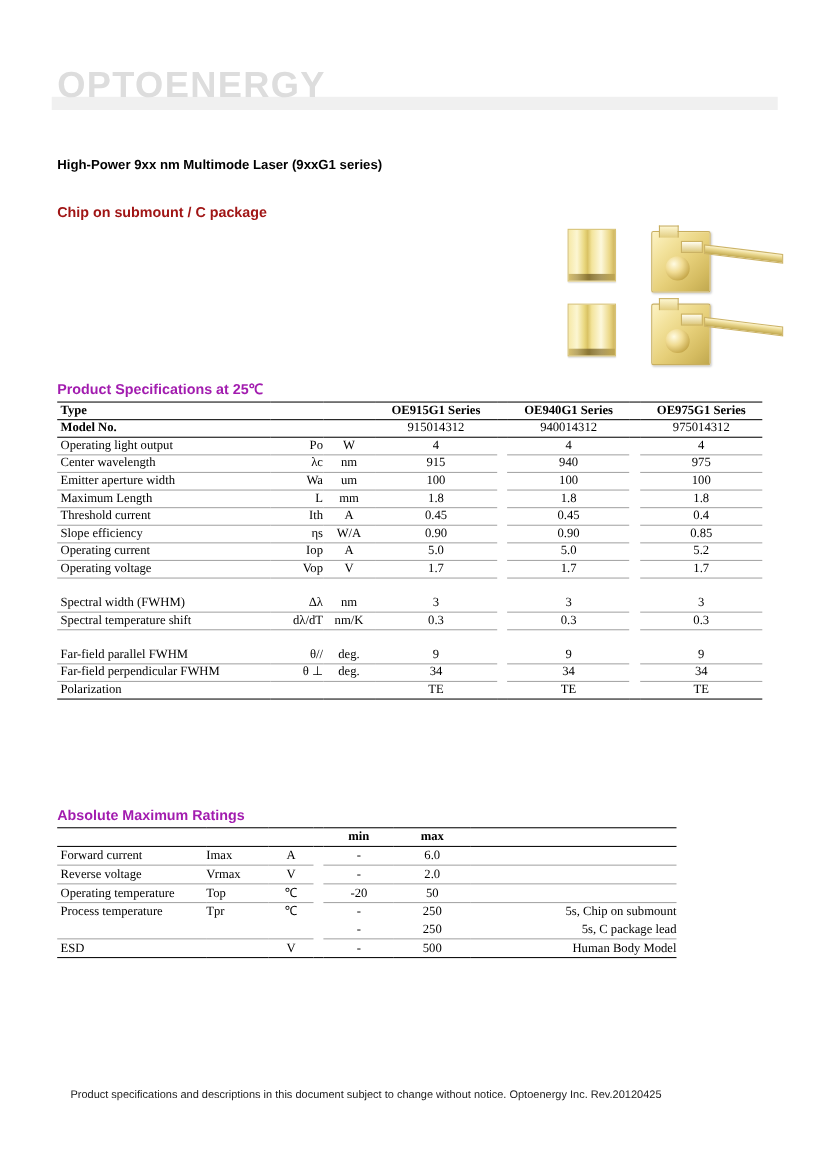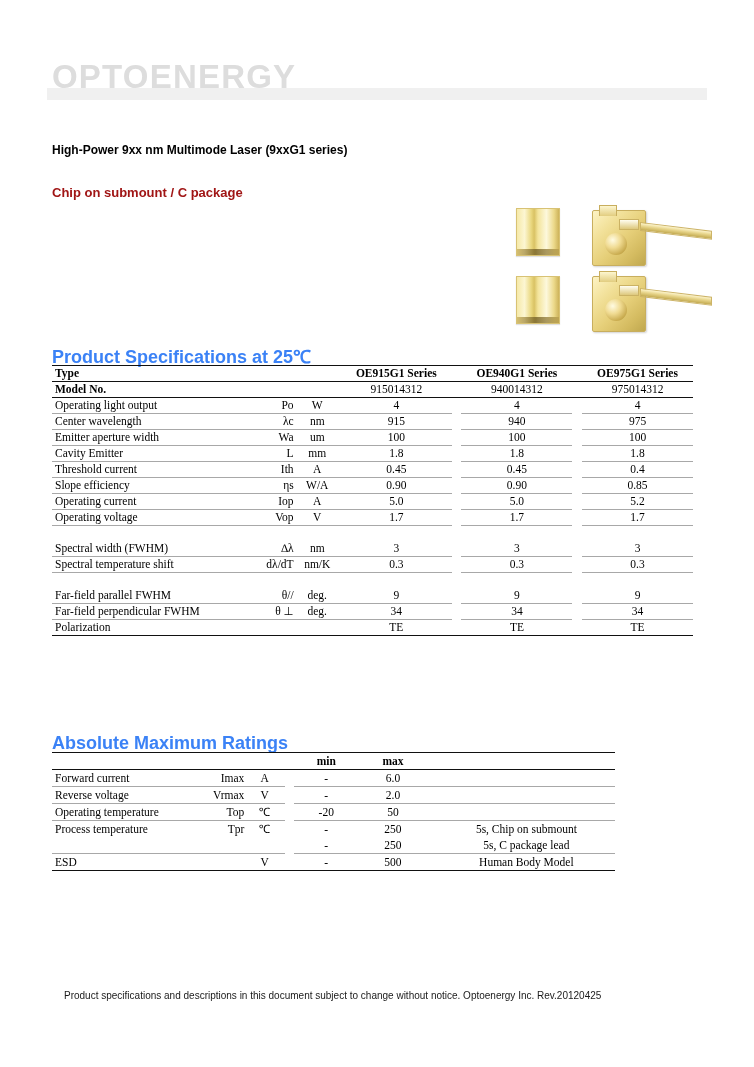--- a/index.html
+++ b/index.html
@@ -128,23 +128,23 @@
     transform-origin: left center;
   }
   .c-1 { left: 92px; top: 10px; }
   .c-1-lead { left: 140px; top: 22px; width: 70px; }
   .c-2 { left: 92px; top: 76px; }
   .c-2-lead { left: 140px; top: 88px; width: 70px; }
 
   
   .section-heading {
     position: absolute;
-    font-size: 18px;
+    font-size: 13px;
     font-weight: bold;
-    color: #3b82f6;
+    color: #a21caf;
     white-space: nowrap;
   }
   #spec-heading { left: 52px; top: 344px; }
   #ratings-heading { left: 52px; top: 733px; }
 
   
   table {
     position: absolute;
     border-collapse: collapse;
     font-family: "Liberation Serif", serif;
@@ -184,26 +184,26 @@
   .spacer-row td { height: 12px; border-bottom: none; }
 
   
   #ratings-table {
     left: 52px;
     top: 752px;
     width: 563px;
   }
   #ratings-table td { height: 16px; line-height: 16px; }
   #ratings-table .r-label { width: 134px; text-align: left; padding-left: 3px; }
-  #ratings-table .r-sym   { width: 58px;  text-align: right; }
+  #ratings-table .r-sym   { width: 58px;  text-align: left; }
   #ratings-table .r-unit  { width: 42px;  text-align: center; }
   #ratings-table .r-gap   { width: 10px; }
   #ratings-table .r-min   { width: 66px;  text-align: center; }
   #ratings-table .r-max   { width: 72px;  text-align: center; }
-  #ratings-table .r-note  { width: 181px; text-align: center; padding-left: 10px; }
+  #ratings-table .r-note  { width: 181px; text-align: right; padding-left: 10px; }
   #ratings-table .hdr-mm  { font-weight: bold; text-align: center; }
   .rule-light > td.r-gap { border-bottom: none; }
   .rule-dark  > td.r-gap { border-bottom: 1.6px solid #111; }
 
   
   .footer {
     position: absolute;
     left: 64px;
     top: 990px;
     width: 620px;
@@ -292,21 +292,21 @@
       <td class="c-label">Emitter aperture width</td>
       <td class="c-sym">Wa</td>
       <td class="c-unit">um</td>
       <td class="c-val">100</td>
       <td class="c-gap"></td>
       <td class="c-val">100</td>
       <td class="c-gap"></td>
       <td class="c-val">100</td>
     </tr>
     <tr class="rule-light">
-      <td class="c-label">Cavity Emitter</td>
+      <td class="c-label">Maximum Length</td>
       <td class="c-sym">L</td>
       <td class="c-unit">mm</td>
       <td class="c-val">1.8</td>
       <td class="c-gap"></td>
       <td class="c-val">1.8</td>
       <td class="c-gap"></td>
       <td class="c-val">1.8</td>
     </tr>
     <tr class="rule-light">
       <td class="c-label">Threshold current</td>

